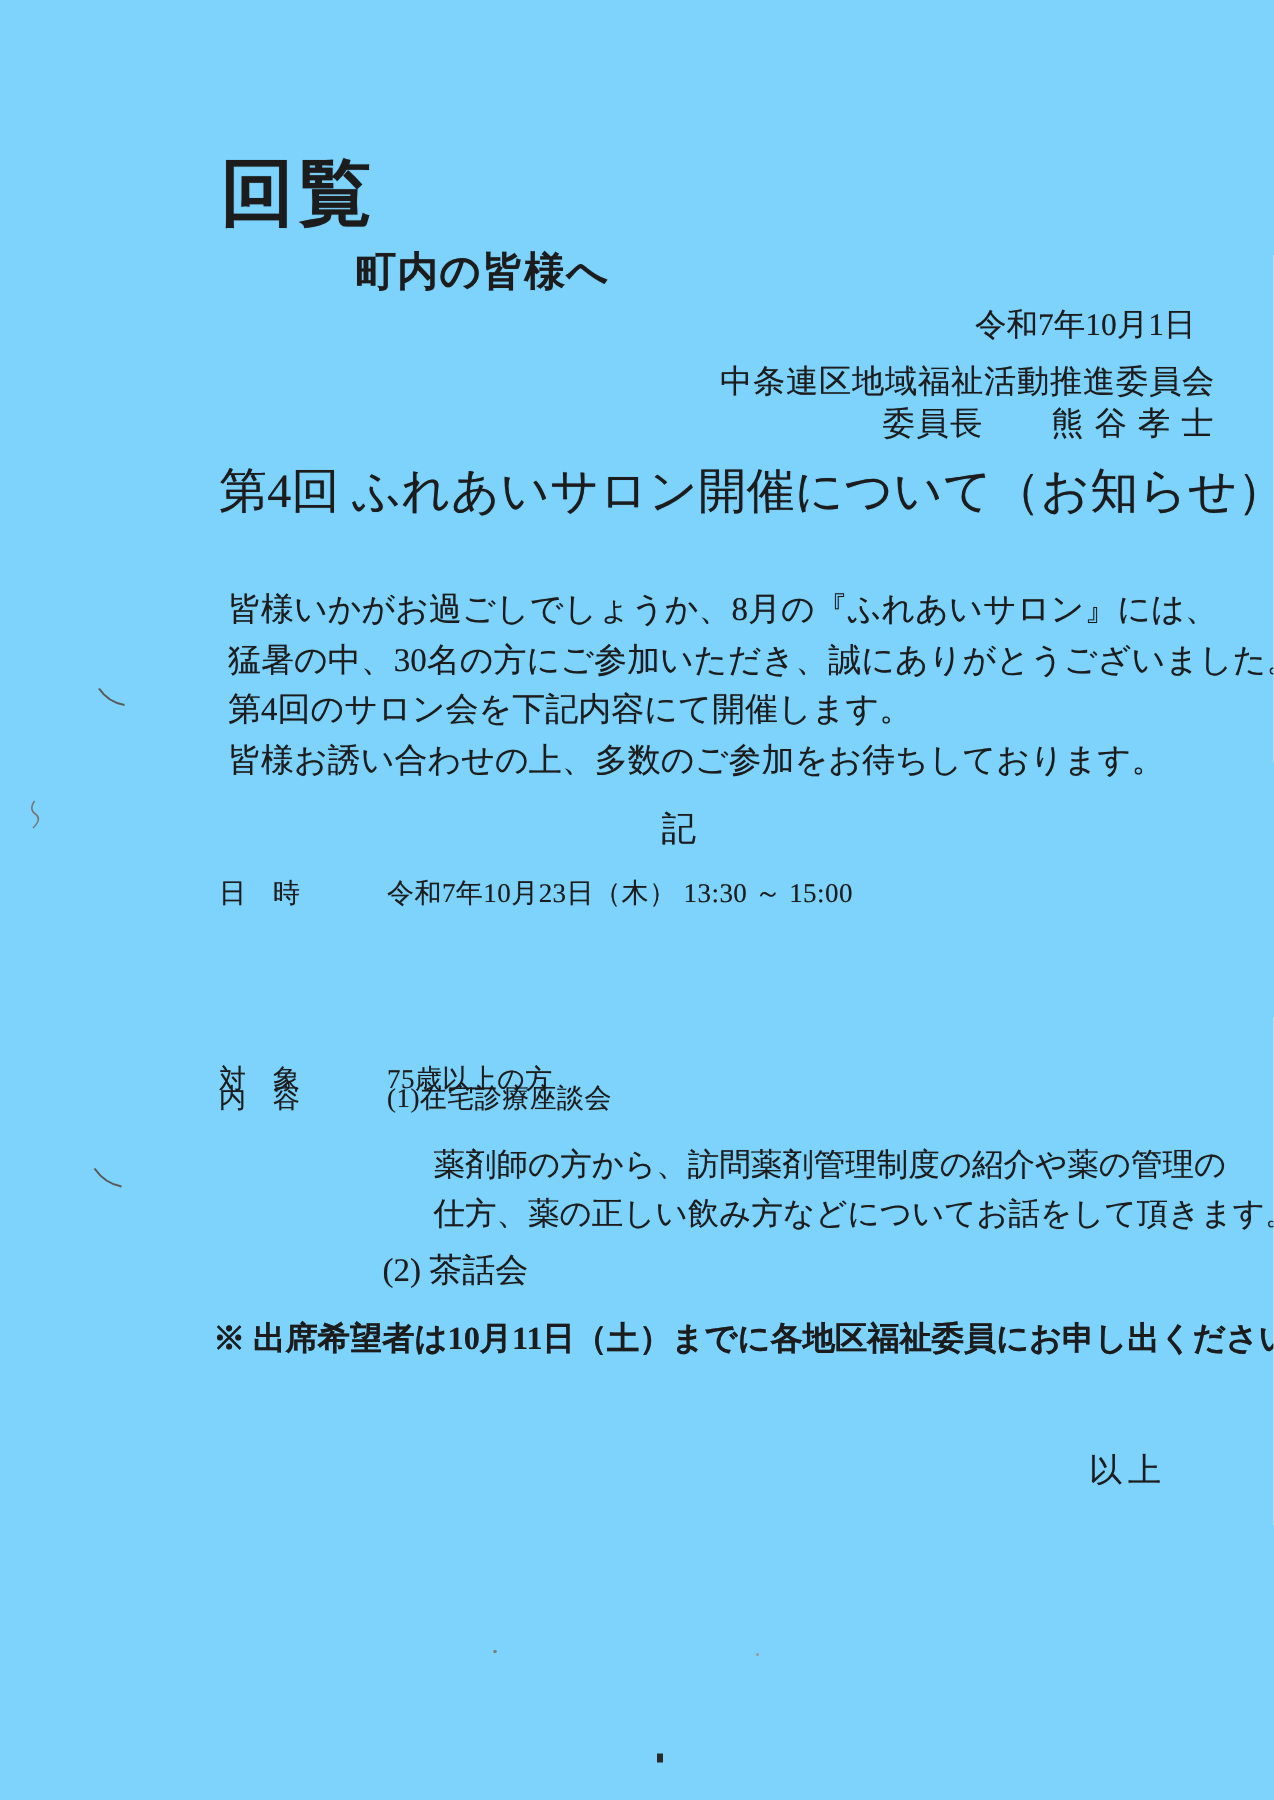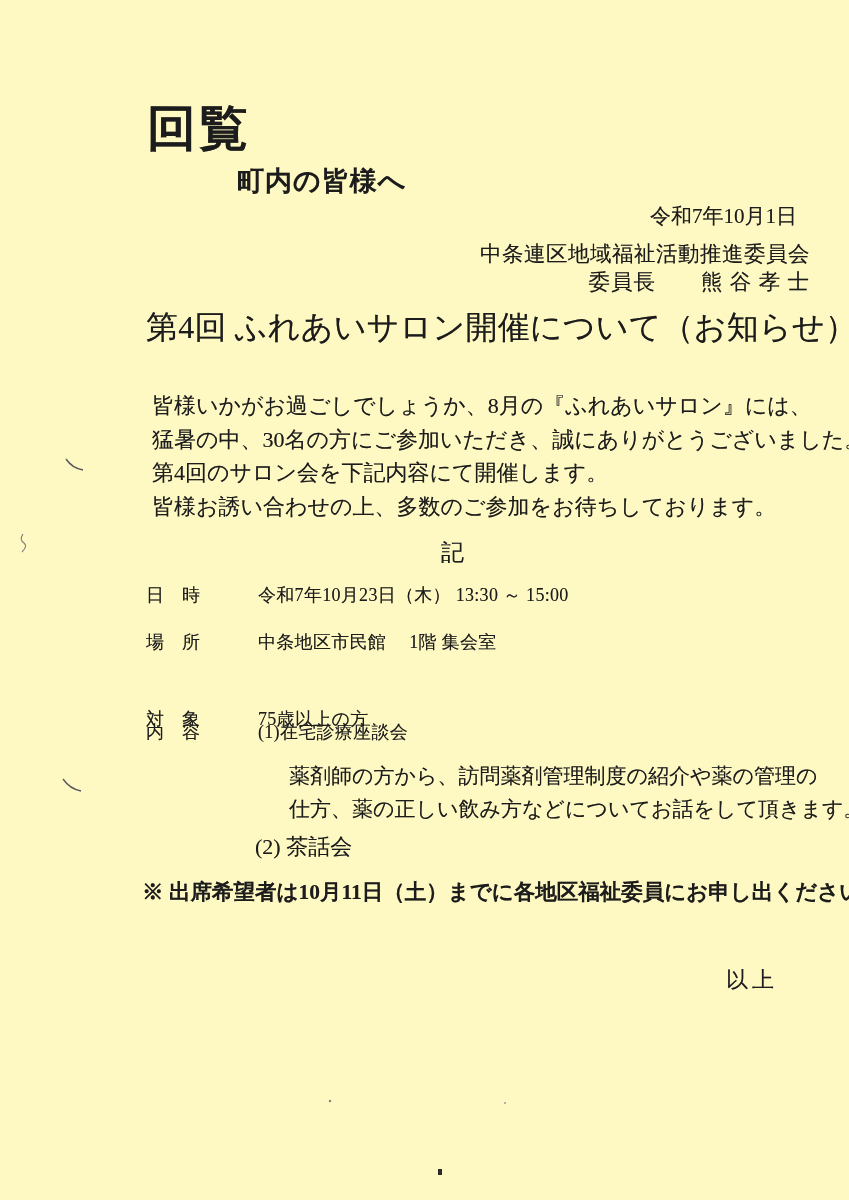--- a/index.html
+++ b/index.html
@@ -1,20 +1,20 @@
 <!DOCTYPE html>
 <html><head>
 <meta charset="utf-8">
 <style>
   html,body{margin:0;padding:0;background:#e8e6e2;}
   .page{
     position:relative;
     width:849px;height:1200px;
     margin:0 auto;
-    background:#fef9c3;
+    background:#7dd3fc;
     font-family:"Liberation Serif","DejaVu Serif",serif;
     color:#1c1c1c;
     overflow:hidden;
   }
   .abs{position:absolute;white-space:nowrap;}
   .stamp{
     left:147px;top:96px;
     font-size:49px;font-weight:bold;
     letter-spacing:3px;
     text-shadow:0 0 0.6px rgba(0,0,0,.55);
@@ -65,23 +65,20 @@
     <div>猛暑の中、30名の方にご参加いただき、誠にありがとうございました。</div>
     <div>第4回のサロン会を下記内容にて開催します。</div>
     <div>皆様お誘い合わせの上、多数のご参加をお待ちしております。</div>
   </div>
 
   <div class="abs record-marker ink">記</div>
 
   <div class="abs detail-row ink" style="top:580px">
     <span class="lbl">日　時</span><span class="val">令和7年10月23日（木）  13:30 ～ 15:00</span>
   </div>
-  <div class="abs detail-row ink" style="top:627px">
-    <span class="lbl">場　所</span><span class="val">中条地区市民館　 1階  集会室</span>
-  </div>
   <div class="abs detail-row ink" style="top:704px">
     <span class="lbl">対　象</span><span class="val">75歳以上の方</span>
   </div>
   <div class="abs detail-row ink" style="top:717px">
     <span class="lbl">内　容</span><span class="val bold">(1)在宅診療座談会</span>
   </div>
 
   <div class="abs desc ink">
     <div>薬剤師の方から、訪問薬剤管理制度の紹介や薬の管理の</div>
     <div>仕方、薬の正しい飲み方などについてお話をして頂きます。</div>

